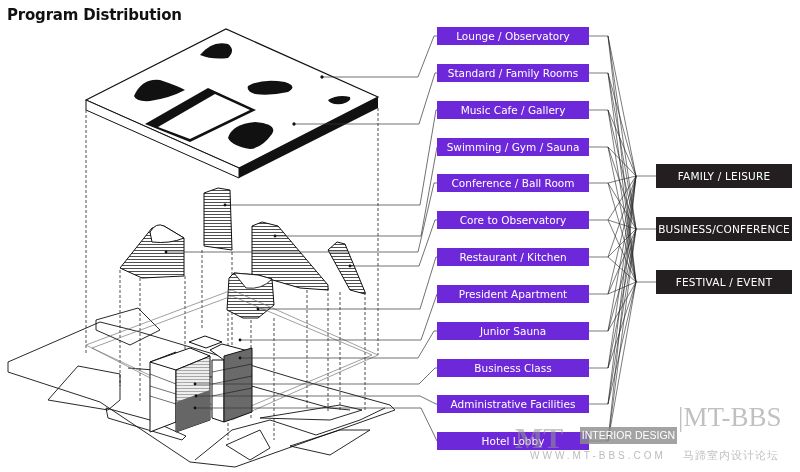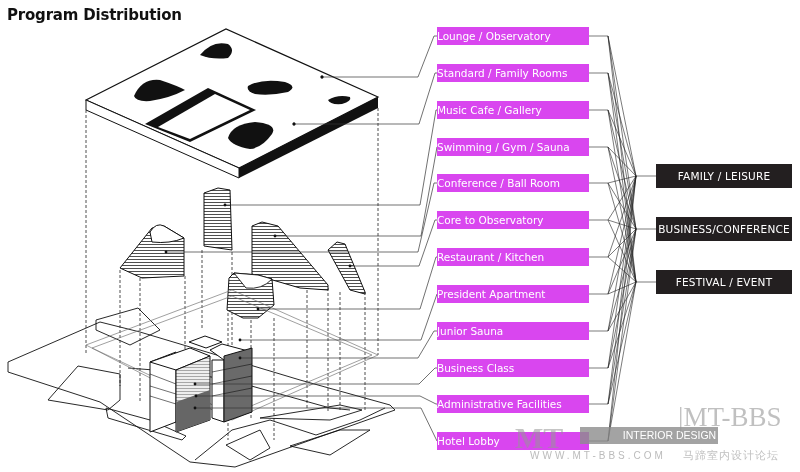--- a/index.html
+++ b/index.html
@@ -1,23 +1,23 @@
 <!DOCTYPE html>
 <html><head>
 <meta charset="utf-8">
 <style>
   html, body { margin:0; padding:0; background:#ffffff; }
   body { width:800px; height:472px; position:relative; overflow:hidden; font-family:"DejaVu Sans", sans-serif; }
   #title { position:absolute; left:7px; top:6px; font-family:"DejaVu Sans", sans-serif; font-weight:bold; font-size:15px; color:#111; letter-spacing:-0.2px; }
   svg#diagram { position:absolute; left:0; top:0; width:800px; height:472px; }
-  .prog-label { position:absolute; left:437px; width:152px; height:18px; background:#d946ef; color:#fff; font-family:"DejaVu Sans", sans-serif; font-size:10.5px; line-height:18px; text-align:left; white-space:nowrap; }
+  .prog-label { position:absolute; left:437px; width:152px; height:18px; background:#6d28d9; color:#fff; font-family:"DejaVu Sans", sans-serif; font-size:10.5px; line-height:18px; text-align:center; white-space:nowrap; }
   .cat-label { position:absolute; left:656px; width:136px; height:24px; background:#231f20; color:#fff; font-family:"DejaVu Sans", sans-serif; font-weight:normal; font-size:10.5px; line-height:24px; text-align:center; white-space:nowrap; letter-spacing:0.2px; }
   #watermark { position:absolute; left:0; top:0; width:800px; height:345px; pointer-events:none; }
   .wm-mt { position:absolute; left:515px; top:421px; font-family:"Liberation Serif", serif; font-size:30px; font-weight:bold; color:rgba(150,150,150,0.55); }
-  .wm-box { position:absolute; left:580px; top:427px; width:97px; height:17px; background:rgba(140,140,140,0.8); color:#fff; font-family:"Liberation Sans", sans-serif; font-size:10.5px; line-height:17px; text-align:center;padding-left:41px; }
+  .wm-box { position:absolute; left:580px; top:427px; width:97px; height:17px; background:rgba(140,140,140,0.8); color:#fff; font-family:"Liberation Sans", sans-serif; font-size:10.5px; line-height:17px; text-align:center; }
   .wm-url { position:absolute; left:530px; top:450px; font-family:"Liberation Sans", sans-serif; font-size:10px; letter-spacing:3px; color:rgba(150,150,150,0.65); }
   .wm-bbs { position:absolute; left:678px; top:402px; font-family:"Liberation Serif", serif; font-size:27px; color:rgba(150,150,150,0.6); }
   .wm-cn { position:absolute; left:683px; top:448px; font-family:Liberation Sans, sans-serif; font-size:11px; color:rgba(150,150,150,0.6); letter-spacing:1px; }
 </style>
 </head>
 <body>
 
 <div id="title">Program Distribution</div>
 
 <svg id="diagram" viewBox="0 0 800 472" xmlns="http://www.w3.org/2000/svg">

